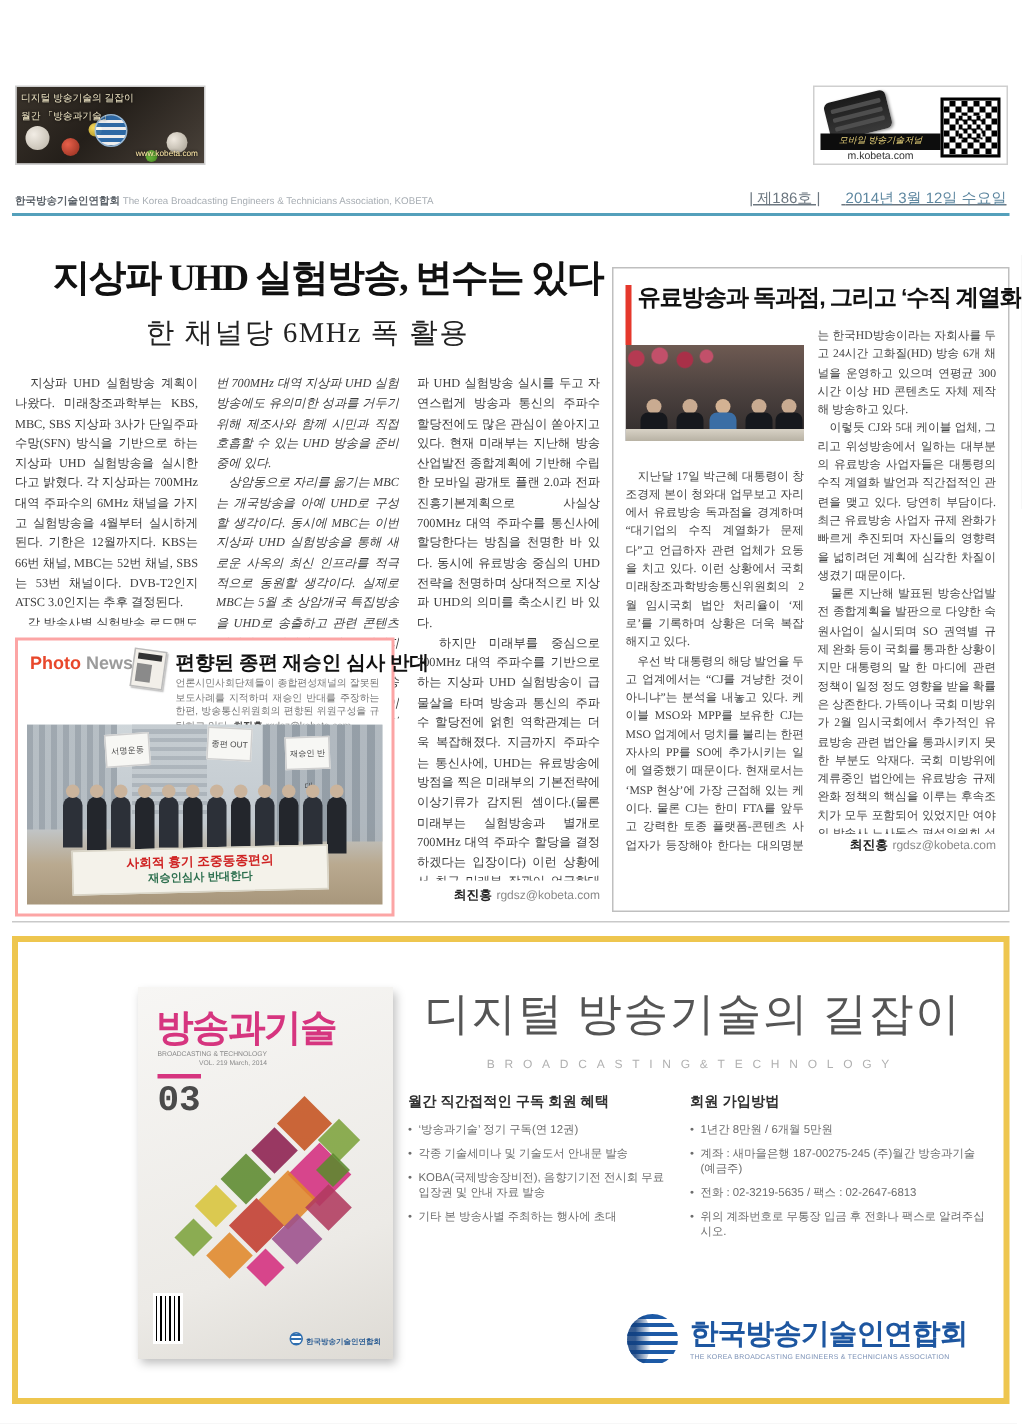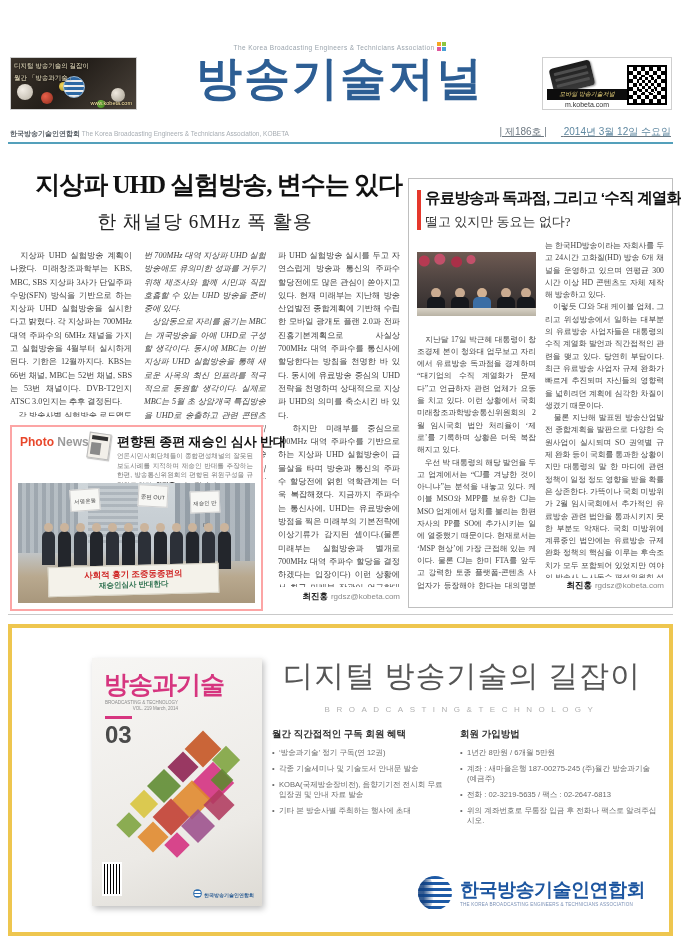--- a/index.html
+++ b/index.html
@@ -121,21 +121,21 @@
   .rart .byline { position:absolute; right:0; bottom:0; }
 
   .divider { position:absolute; left:8px; right:8px; top:614px; border-top:1px solid #c9c9c9; }
 
   
   .ad { position:absolute; left:8px; top:624px; width:665px; height:312px; border:4px solid #eec64f; background:#fff; }
   .cover { position:absolute; left:80px; top:30px; width:170px; height:248px; background:linear-gradient(160deg,#f7f6f4 0%,#eceae6 70%,#dddad4 100%);
     box-shadow:2px 3px 6px rgba(0,0,0,.25); overflow:hidden;text-align:right; }
   .cov-title { position:absolute; left:12px; top:10px; font-size:25px; font-weight:800; letter-spacing:-1px; color:#d6357f; }
   .cov-meta { position:absolute; left:13px; top:42px; font-size:4.5px; color:#8a8a8a; line-height:6px; }
-  .cov-issue { position:absolute; left:13px; top:58px; font-size:24px; font-weight:800; color:#4a4a4a; border-top:3px solid #d6357f; padding-top:2px; }
+  .cov-issue { position:absolute; left:13px; top:58px; font-size:24px; font-weight:800; color:#4a4a4a; border-top:3px solid #d6357f; padding-top:2px;font-family:Liberation Mono, monospace; }
   .mosaic { position:absolute; left:20px; top:70px; width:150px; height:150px; }
   .mosaic i { position:absolute; transform:rotate(45deg); opacity:.88; }
   .mosaic i:nth-child(1){ left:78px; top:8px;  width:26px; height:26px; background:#c4521f; }
   .mosaic i:nth-child(2){ left:104px; top:22px; width:20px; height:20px; background:#7da33c; }
   .mosaic i:nth-child(3){ left:60px; top:28px; width:22px; height:22px; background:#8c1f4f; }
   .mosaic i:nth-child(4){ left:86px; top:40px; width:30px; height:30px; background:#d42e7e; }
   .mosaic i:nth-child(5){ left:40px; top:46px; width:24px; height:24px; background:#5c8a2e; }
   .mosaic i:nth-child(6){ left:66px; top:58px; width:28px; height:28px; background:#e0872a; }
   .mosaic i:nth-child(7){ left:96px; top:66px; width:22px; height:22px; background:#b03a5e; }
   .mosaic i:nth-child(8){ left:22px; top:66px; width:20px; height:20px; background:#d8c43a; }
@@ -185,26 +185,20 @@
       <i class="knob k2"></i>
       <i class="knob k3"></i>
       <i class="knob k4"></i>
       <i class="knob k5"></i>
       <span class="bl-logo"></span>
       <span class="bl-line">디지털 방송기술의 길잡이</span>
       <span class="bl-line">월간 「방송과기술」</span>
       <span class="bl-url">www.kobeta.com</span>
     </div>
 
-    <div class="hdr-center">
-      <div class="assoc-en">
-        <span>The Korea Broadcasting Engineers &amp; Technicians Association</span><span class="sq-mark"><i></i><i></i><i></i><i></i></span>
-      </div>
-      <div class="logo-main">방송기술저널</div>
-    </div>
 
     <div class="hdr-banner-right">
       <div class="phone">
           <i></i>
           <i></i>
           <i></i>
         </div>
       <div class="mband">모바일 방송기술저널</div>
       <div class="murl">m.kobeta.com</div>
       <div class="qr"></div>
@@ -275,21 +269,20 @@
             <div class="l2">재승인심사 반대한다</div>
           </div>
         </div>
       </div>
     </div>
   </div>
 
   <div class="rart">
     <div class="rart-titlewrap">
       <div class="rart-title">유료방송과 독과점, 그리고 ‘수직 계열화’</div>
-      <div class="rart-sub">떨고 있지만 동요는 없다?</div>
     </div>
     <div class="rart-cols">
       <div class="rcol rcol1">
         <div class="rphoto">
           <div class="flowers"></div>
           <div class="head" style="left:14px"></div>
           <div class="suit" style="left:10px"></div>
           <div class="head" style="left:38px"></div>
           <div class="suit" style="left:34px"></div>
           <div class="head" style="left:60px;background:#d3b293"></div>

